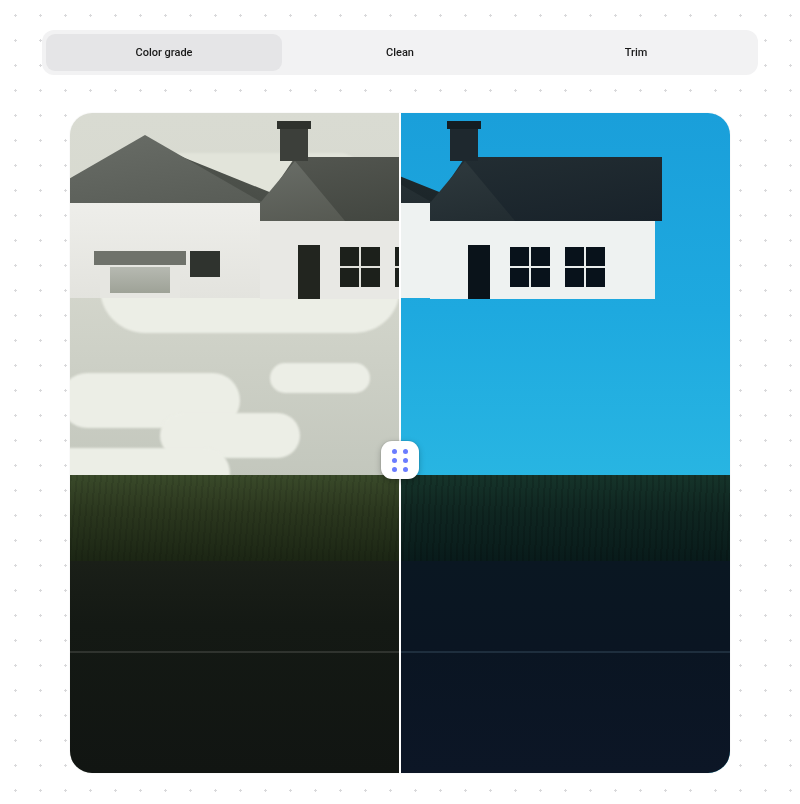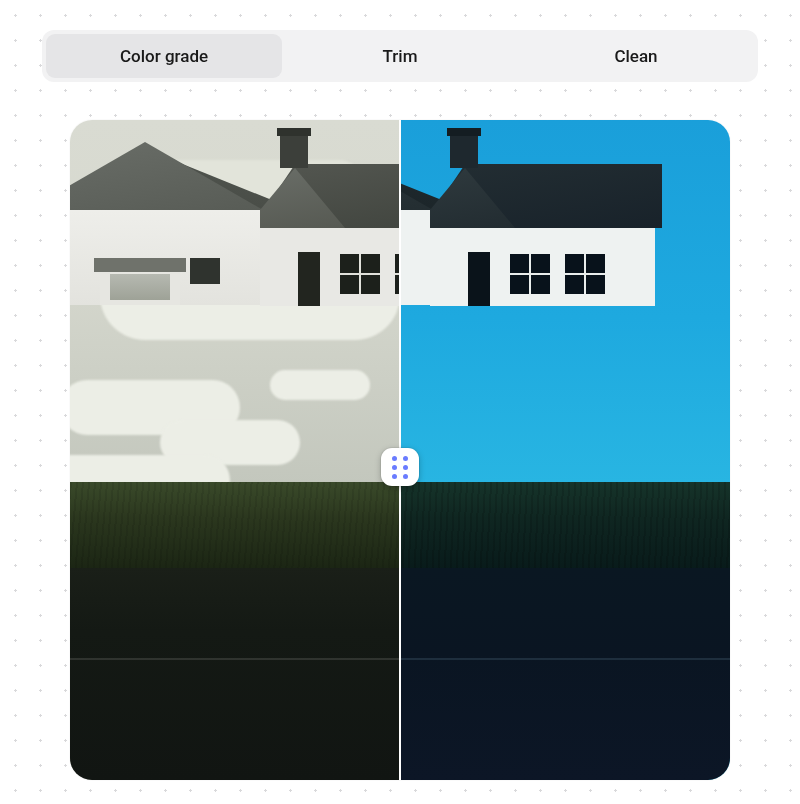--- a/index.html
+++ b/index.html
@@ -33,21 +33,21 @@
       background: #f2f2f3;
       border-radius: 12px;
       padding: 4px;
       width: 716px;
       margin: 0 auto;
     }
     .tab {
       flex: 1;
       text-align: center;
       padding: 12px 0;
-      font-size: 17px;
+      font-size: 11px;
       font-weight: 500;
       color: #1a1a1a;
       border-radius: 9px;
       cursor: pointer;
       user-select: none;
     }
     .tab.active {
       background: #e5e5e7;
     }
     .preview-wrap {
@@ -205,24 +205,24 @@
 <body>
 
 <div class="dot-grid"></div>
 
 <div class="content">
   <div class="tabs">
     <div class="tab active">
       <span>Color grade</span>
     </div>
     <div class="tab">
+      <span>Clean</span>
+    </div>
+    <div class="tab">
       <span>Trim</span>
-    </div>
-    <div class="tab">
-      <span>Clean</span>
     </div>
   </div>
 
   <div class="preview-wrap">
 
     <div class="side side-left">
       <div class="sceneL">
         <div class="sky"></div>
         <div class="cloud c7"></div>
         <div class="cloud c1"></div>

